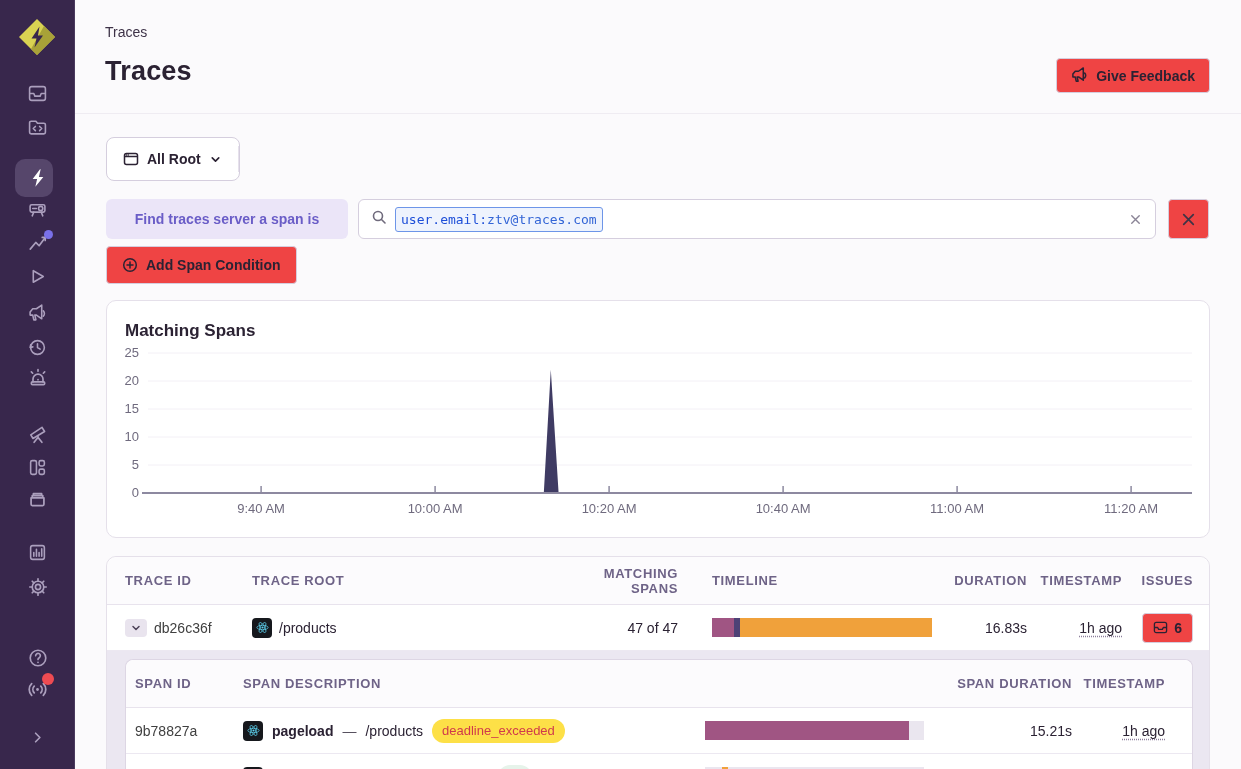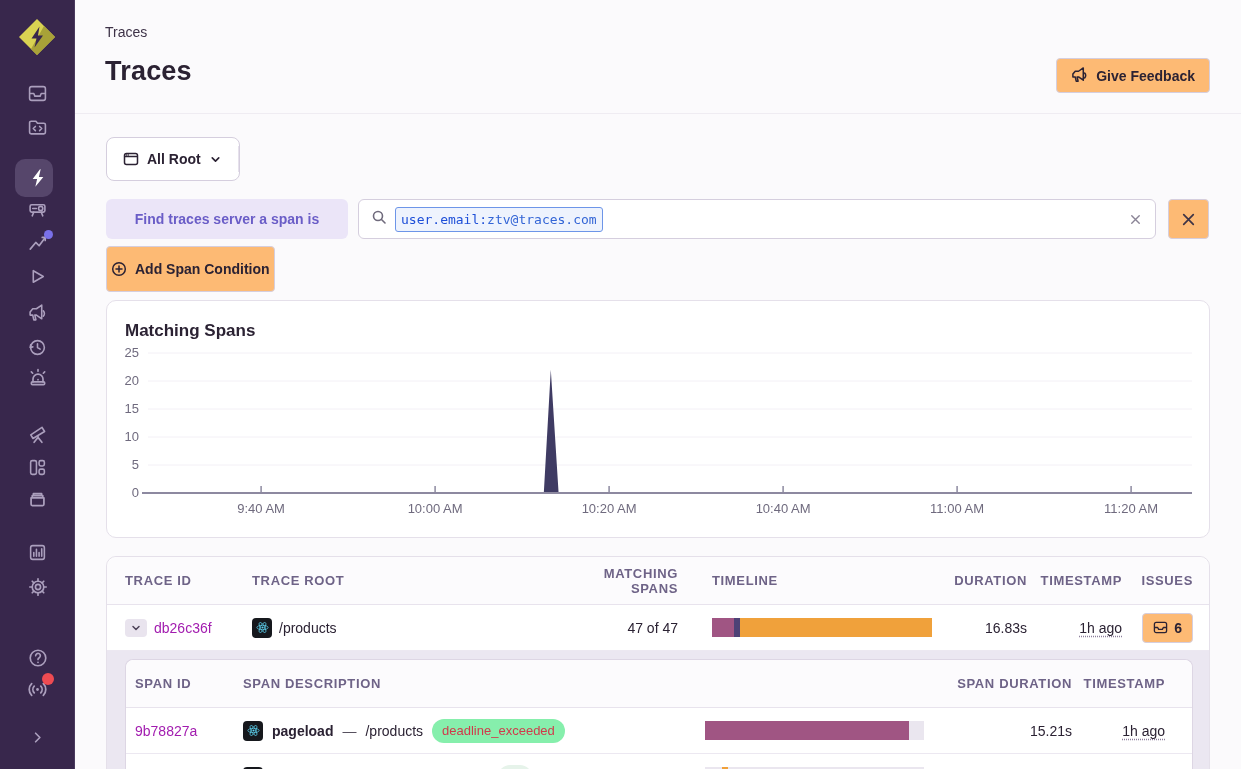--- a/index.html
+++ b/index.html
@@ -11,73 +11,73 @@
   .logo-wrap { position:absolute; left:14px; top:14px; width:46px; height:46px; display:flex; align-items:center; justify-content:center; cursor:pointer; }
   .sicon { position:absolute; left:0; width:75px; display:flex; justify-content:center; color:#ab9fbd; cursor:pointer; }
   .sicon svg { display:block; }
   .sicon .dot { position:absolute; border-radius:50%; }
   .active-pill { position:absolute; left:15px; top:159px; width:38px; height:38px; background:#56466b; border-radius:10px; }
   .sicon.active { color:#ffffff; }
 
   
   .breadcrumb { position:absolute; left:105px; top:24px; font-size:14px; color:#3d3247; }
   .page-title { position:absolute; left:105px; top:56px; font-size:27px; font-weight:700; letter-spacing:.2px; }
-  .btn { background:#fdba74; border:1px solid #d5cede; border-radius:4px; display:flex; align-items:center; gap:8px; font-size:14px; font-weight:700; color:#2b2233; cursor:pointer; font-family:inherit; }
+  .btn { background:#ef4444; border:1px solid #d5cede; border-radius:4px; display:flex; align-items:center; gap:8px; font-size:14px; font-weight:700; color:#2b2233; cursor:pointer; font-family:inherit; }
   .feedback-btn { position:absolute; right:31px; top:58px; height:35px; padding:0 14px; }
   .head-divider { position:absolute; left:75px; right:0; top:113px; height:1px; background:#efecf2; }
 
   
   .seg-group { position:absolute; left:106px; top:137px; height:44px; background:#fff; border:1px solid #d5cede; border-radius:8px; display:flex; align-items:stretch; }
   .seg { display:flex; align-items:center; gap:8px; padding:0 16px; font-size:14px; font-weight:700; cursor:pointer; }
   .seg-divider { width:1px; background:#e6e1ec; margin:8px 0; }
 
   .cond-pill { position:absolute; left:106px; top:199px; width:242px; height:40px; background:#ebe5f8; border-radius:6px; display:flex; align-items:center; justify-content:center; font-size:14px; font-weight:700; color:#6a5dc7; }
   .search-bar { position:absolute; left:358px; top:199px; width:798px; height:40px; background:#fff; border:1px solid #d5cede; border-radius:6px; display:flex; align-items:center; padding:0 12px; cursor:text; }
   .search-bar .mag { color:#6f6a7c; margin-right:8px; flex:0 0 auto; }
   .token { display:flex; align-items:center; height:25px; padding:0 5px; background:#eef3fd; border:1.5px solid #6d95e8; border-radius:3px; font-family:"DejaVu Sans Mono", monospace; font-size:13px; cursor:pointer; }
   .token .tkey { color:#1d4ed8; }
   .token .tval { color:#3365d6; }
   .search-clear { margin-left:auto; color:#8a8496; cursor:pointer; display:flex; }
   .close-btn { position:absolute; left:1168px; top:199px; width:41px; height:40px; justify-content:center; padding:0; }
-  .add-btn { position:absolute; left:106px; top:246px; height:46px; padding:0 4px; }
+  .add-btn { position:absolute; left:106px; top:246px; height:38px; padding:0 15px; }
 
   
   .panel { position:absolute; background:#fff; border:1px solid #e5e0ea; border-radius:10px; }
   .chart-panel { left:106px; top:300px; width:1104px; height:238px; }
   .chart-title { position:absolute; left:18px; top:20px; font-size:17px; font-weight:700; }
   #chart-svg { position:absolute; left:17px; top:40px; }
   .axis-label { font-family:"Liberation Sans", sans-serif; font-size:13px; fill:#6f6a7e; }
 
   
   .table-panel { left:106px; top:556px; width:1104px; height:300px; overflow:hidden; }
   .tgrid { display:grid; grid-template-columns:127px 302px 124px 264px 85px 95px 71px; padding:0 18px; align-items:center; }
   .thead { height:48px; border-bottom:1px solid #e8e3ed; background:#fcfbfd; border-radius:10px 10px 0 0; }
   .th { font-size:13px; font-weight:700; letter-spacing:.05em; text-transform:uppercase; color:#6e6387; }
   .r { text-align:right; }
   .col-timeline { padding-left:34px; }
   .trow { height:46px; border-bottom:1px solid #ece8f1; background:#fff; }
   .cell { font-size:14px; display:flex; align-items:center; gap:7px; }
-  .link { color:#a21caf; cursor:pointer; }
+  .link { color:#404040; cursor:pointer; }
   .exp-toggle { width:22px; height:18px; background:#e9e4ee; border:none; border-radius:4px; display:flex; align-items:center; justify-content:center; color:#4d4358; cursor:pointer; flex:0 0 auto; }
   .plat-icon { width:20px; height:20px; border-radius:4px; background:#16181d; display:flex; align-items:center; justify-content:center; flex:0 0 auto; }
   .track { position:relative; height:19px; width:220px; background:#eae6ef; overflow:hidden; }
   .track.trace-track { width:220px; }
   .tseg { position:absolute; top:0; bottom:0; }
   .age { text-decoration:underline dotted; text-underline-offset:3px; text-decoration-color:#8d7f9c; cursor:default; }
   .issues-btn { height:30px; padding:0 10px; gap:6px; margin-left:auto; }
 
   .expanded { background:#ebe7f1; padding:8px 0 0 18px; height:300px; }
   .subpanel { width:1068px; background:#fff; border:1px solid #ddd6e4; border-bottom:none; border-radius:8px 8px 0 0; }
   .sgrid { display:grid; grid-template-columns:108px 462px 219px 148px 93px; padding:0 9px; align-items:center; }
   .shead { height:48px; border-bottom:1px solid #e8e3ed; background:#fcfbfd; border-radius:8px 8px 0 0; }
   .srow { height:46px; border-bottom:1px solid #ece8f1; background:#fff; }
   .op { font-weight:700; }
   .sep { color:#57515f; }
   .badge { height:24px; padding:0 10px; border-radius:12px; font-size:13px; display:inline-flex; align-items:center; }
-  .badge-error { background:#86efac; color:#d03a4b; }
+  .badge-error { background:#fde047; color:#d03a4b; }
   .badge-ok { background:#e6f3ea; color:#3b874f; }
 </style>
 </head>
 <body>
 
 <aside class="sidebar">
   <div class="logo-wrap">
     <svg width="40" height="40" viewBox="0 0 40 40">
       <polygon points="20,2 38,20 20,38 2,20" fill="#d9d352"></polygon>
       <polygon points="27,9 38,20 20,38 14,32" fill="#a8a238"></polygon>

